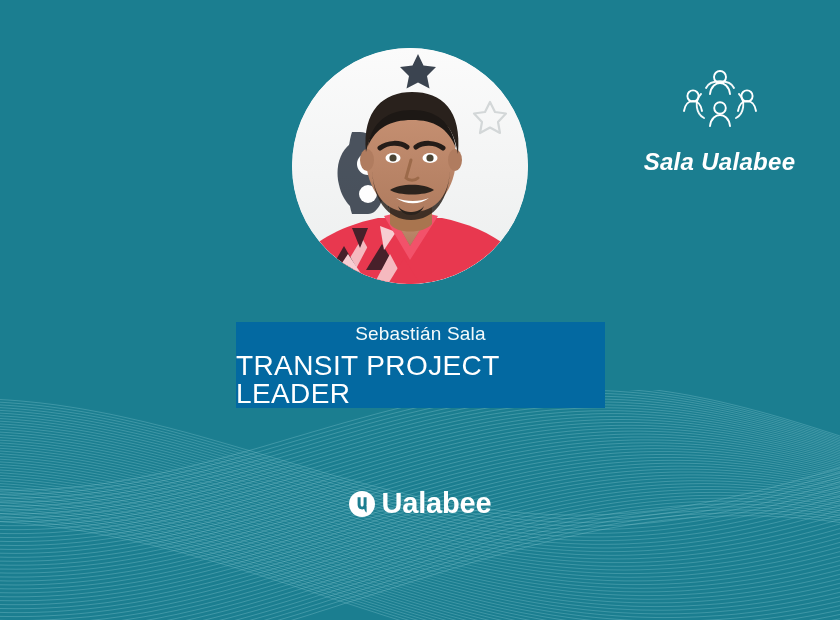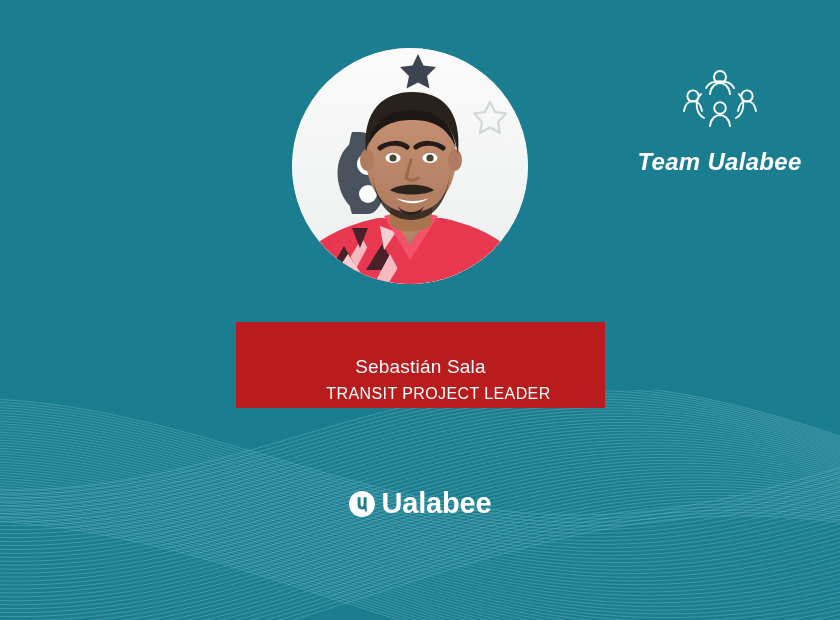--- a/index.html
+++ b/index.html
@@ -42,41 +42,40 @@
     inset: 0;
   }
 
   
   .name-banner {
     position: absolute;
     left: 236px;
     top: 322px;
     width: 369px;
     height: 86px;
-    background: #b91c1c;
+    background: #0369a1;
     display: flex;
     flex-direction: column;
     align-items: center;
-    justify-content: flex-end;
+    justify-content: space-between;
   }
   .person-name {
     color: #f4fafb;
     font-size: 19px;
     line-height: 24px;
     letter-spacing: 0.2px;
     font-weight: 400;
   }
   .person-role {
     color: #ffffff;
-    font-size: 16px;
+    font-size: 28px;
     line-height: 28px;
     letter-spacing: 0.4px;
     font-weight: 400;
     margin-top: 1px;
-    margin-left: 36px;
   }
 
   
   .team-block {
     position: absolute;
     right: 18px;
     top: 68px;
     width: 205px;
     text-align: center;
   }
@@ -320,21 +319,21 @@
 
       <circle cx="11" cy="28" r="5.6"></circle>
       <path d="M2 43 C3 36 7 33 11 33 C15 33 19 36 20 43"></path>
 
       <circle cx="65" cy="28" r="5.6"></circle>
       <path d="M56 43 C57 36 61 33 65 33 C69 33 73 36 74 43"></path>
 
       <circle cx="38" cy="40" r="5.8"></circle>
       <path d="M28 58 C29 50 34 47 38 47 C42 47 47 50 48 58"></path>
     </svg>
-    <div class="team-label">Team Ualabee</div>
+    <div class="team-label">Sala Ualabee</div>
   </div>
 
   <div class="brand">
     <svg class="brand-mark" width="26" height="26" viewBox="0 0 26 26">
       <circle cx="13" cy="13" r="13" fill="#ffffff"></circle>
       <path d="M8.6 6.2 L8.6 13.4 C8.6 16.4 10.6 18.4 13.2 18.4 C15.8 18.4 17.6 16.4 17.6 13.4 L17.6 6.2
                L14.6 6.2 L14.6 13.3 C14.6 14.7 14.1 15.6 13.1 15.6 C12.1 15.6 11.6 14.7 11.6 13.3 L11.6 6.2 Z" fill="#1b7e90"></path>
       <path d="M14.6 15.3 L17.6 15.3 L17.6 21.6 C16.2 21.0 15.1 18.8 14.6 15.3 Z" fill="#1b7e90"></path>
     </svg>
     <div class="brand-word">Ualabee</div>

